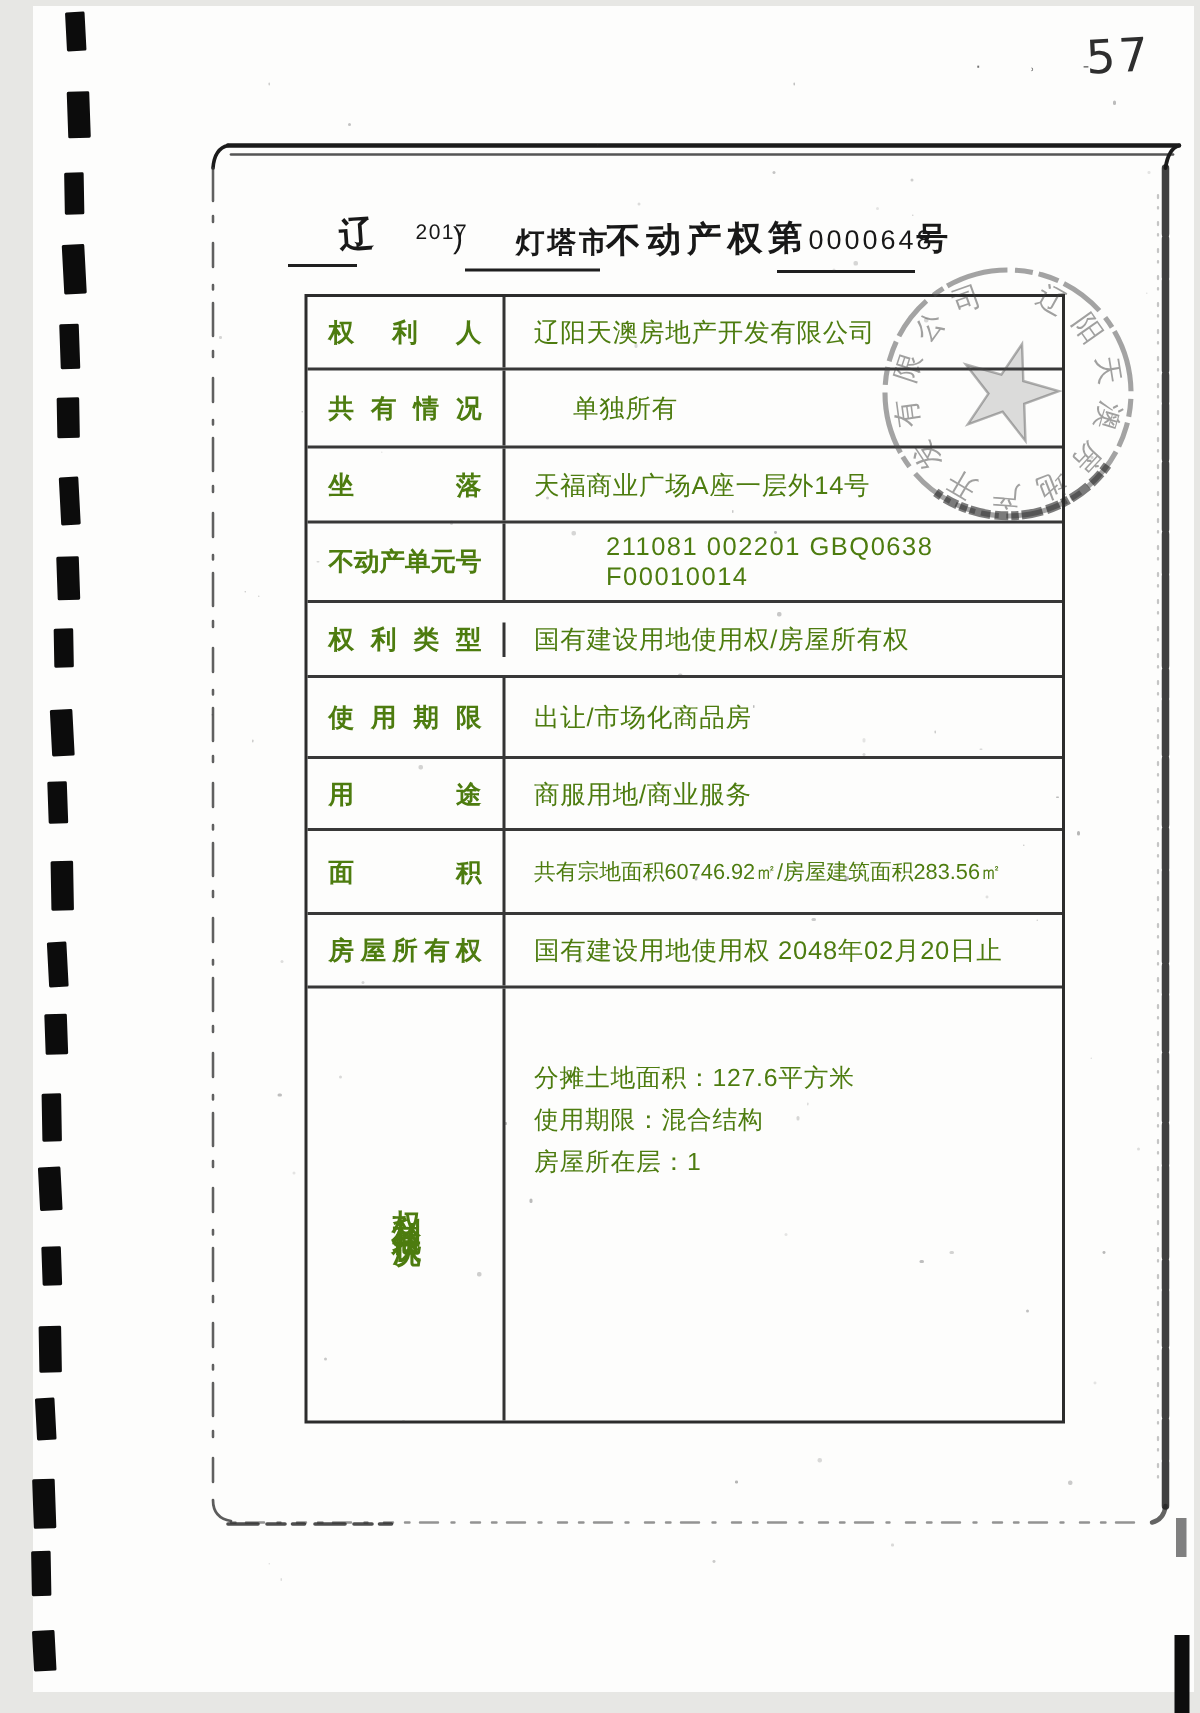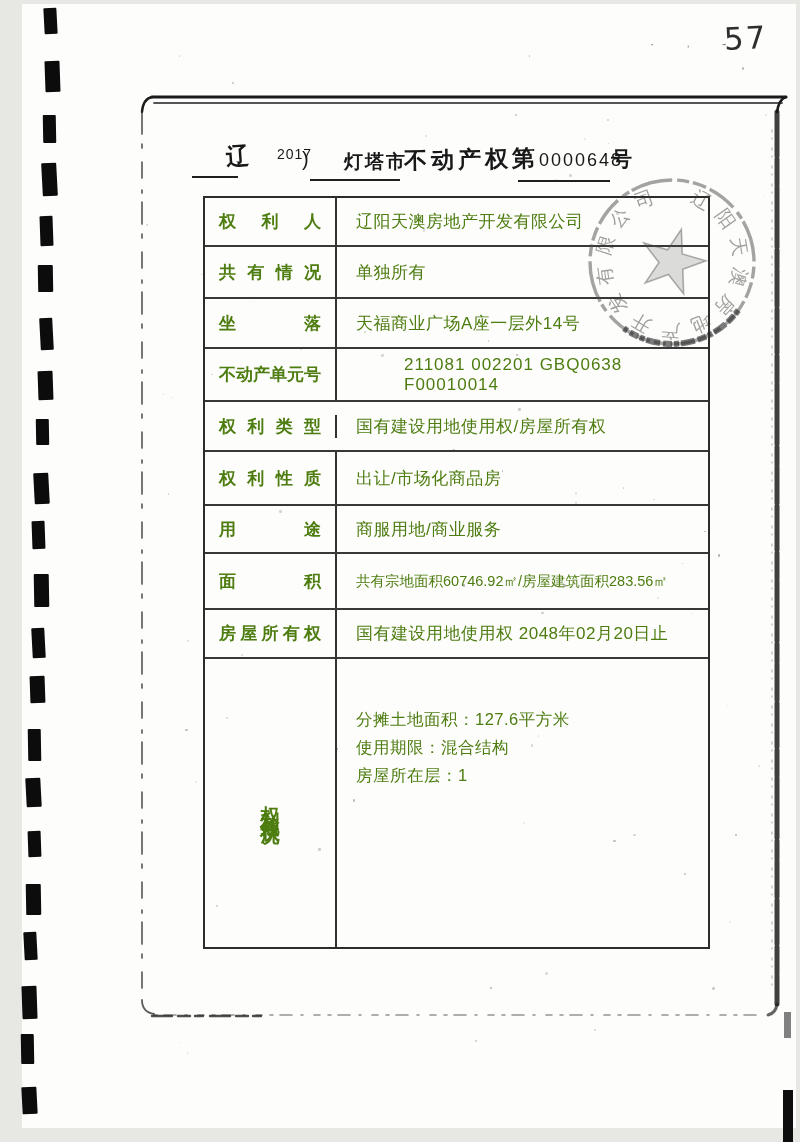--- a/index.html
+++ b/index.html
@@ -47,21 +47,21 @@
   .t-label{
     width:132px;box-sizing:border-box;border-right:2px solid #333;
     padding:0 14px;display:flex;align-items:center;flex-shrink:0;
     font-size:17px;font-weight:600;
   }
   .t-label .jspan{width:100%;text-align:justify;text-align-last:justify;}
   .t-value{
     flex:1;display:flex;align-items:center;padding-left:19px;padding-right:6px;
     font-size:17px;letter-spacing:.5px;font-weight:500;
   }
-  .r0{height:47px;} .r1{height:50px;} .r2{height:48px;} .r3{height:51px;gap:47px;}
+  .r0{height:47px;} .r1{height:50px;gap:26px;} .r2{height:48px;} .r3{height:51px;gap:47px;}
   .r4{height:48px;align-items:center;} .r5{height:52px;} .r6{height:46px;} .r7{height:54px;}
   .r8{height:47px;} .r9{height:288px;}
   .r7 .t-value{font-size:14.5px;letter-spacing:0;}
   .r3 .t-value{font-size:17px;letter-spacing:1px;padding-left:20px;}
   .r9 .t-label{justify-content:center;}
   .v-label{
     writing-mode:vertical-rl;text-orientation:upright;
     font-size:19px;letter-spacing:4px;font-weight:600;
   }
   .other-lines{display:block;padding:46px 0 0 19px;line-height:28px;font-size:16.5px;align-items:flex-start;}
@@ -116,21 +116,21 @@
     <div class="t-value">211081 002201 GBQ0638 F00010014</div>
   </div>
   <div class="t-row r4">
     <div class="t-label">
         <span class="jspan">权利类型</span>
       </div>
     <div class="t-value">国有建设用地使用权/房屋所有权</div>
   </div>
   <div class="t-row r5">
     <div class="t-label">
-        <span class="jspan">权利性质</span>
+        <span class="jspan">使用期限</span>
       </div>
     <div class="t-value">出让/市场化商品房</div>
   </div>
   <div class="t-row r6">
     <div class="t-label">
         <span class="jspan">用途</span>
       </div>
     <div class="t-value">商服用地/商业服务</div>
   </div>
   <div class="t-row r7">

